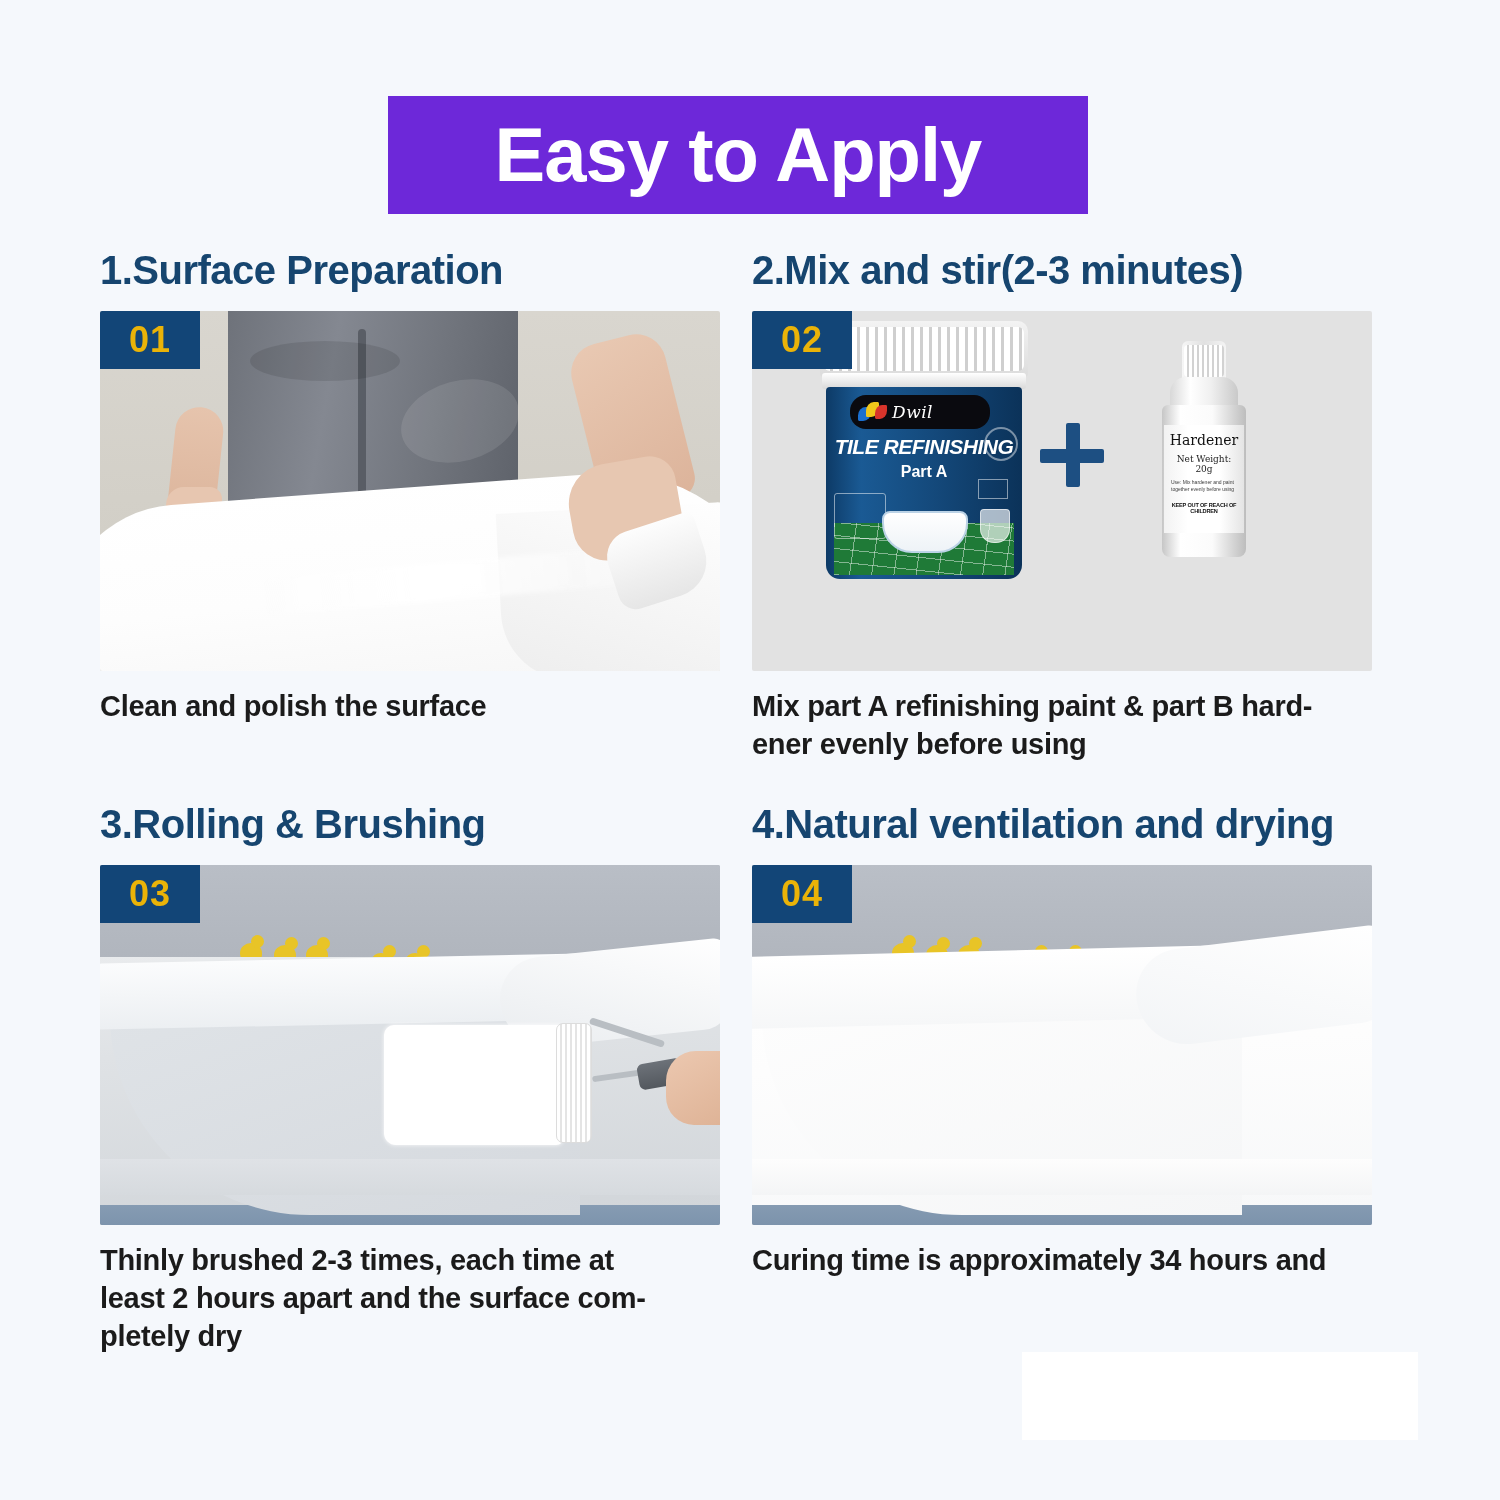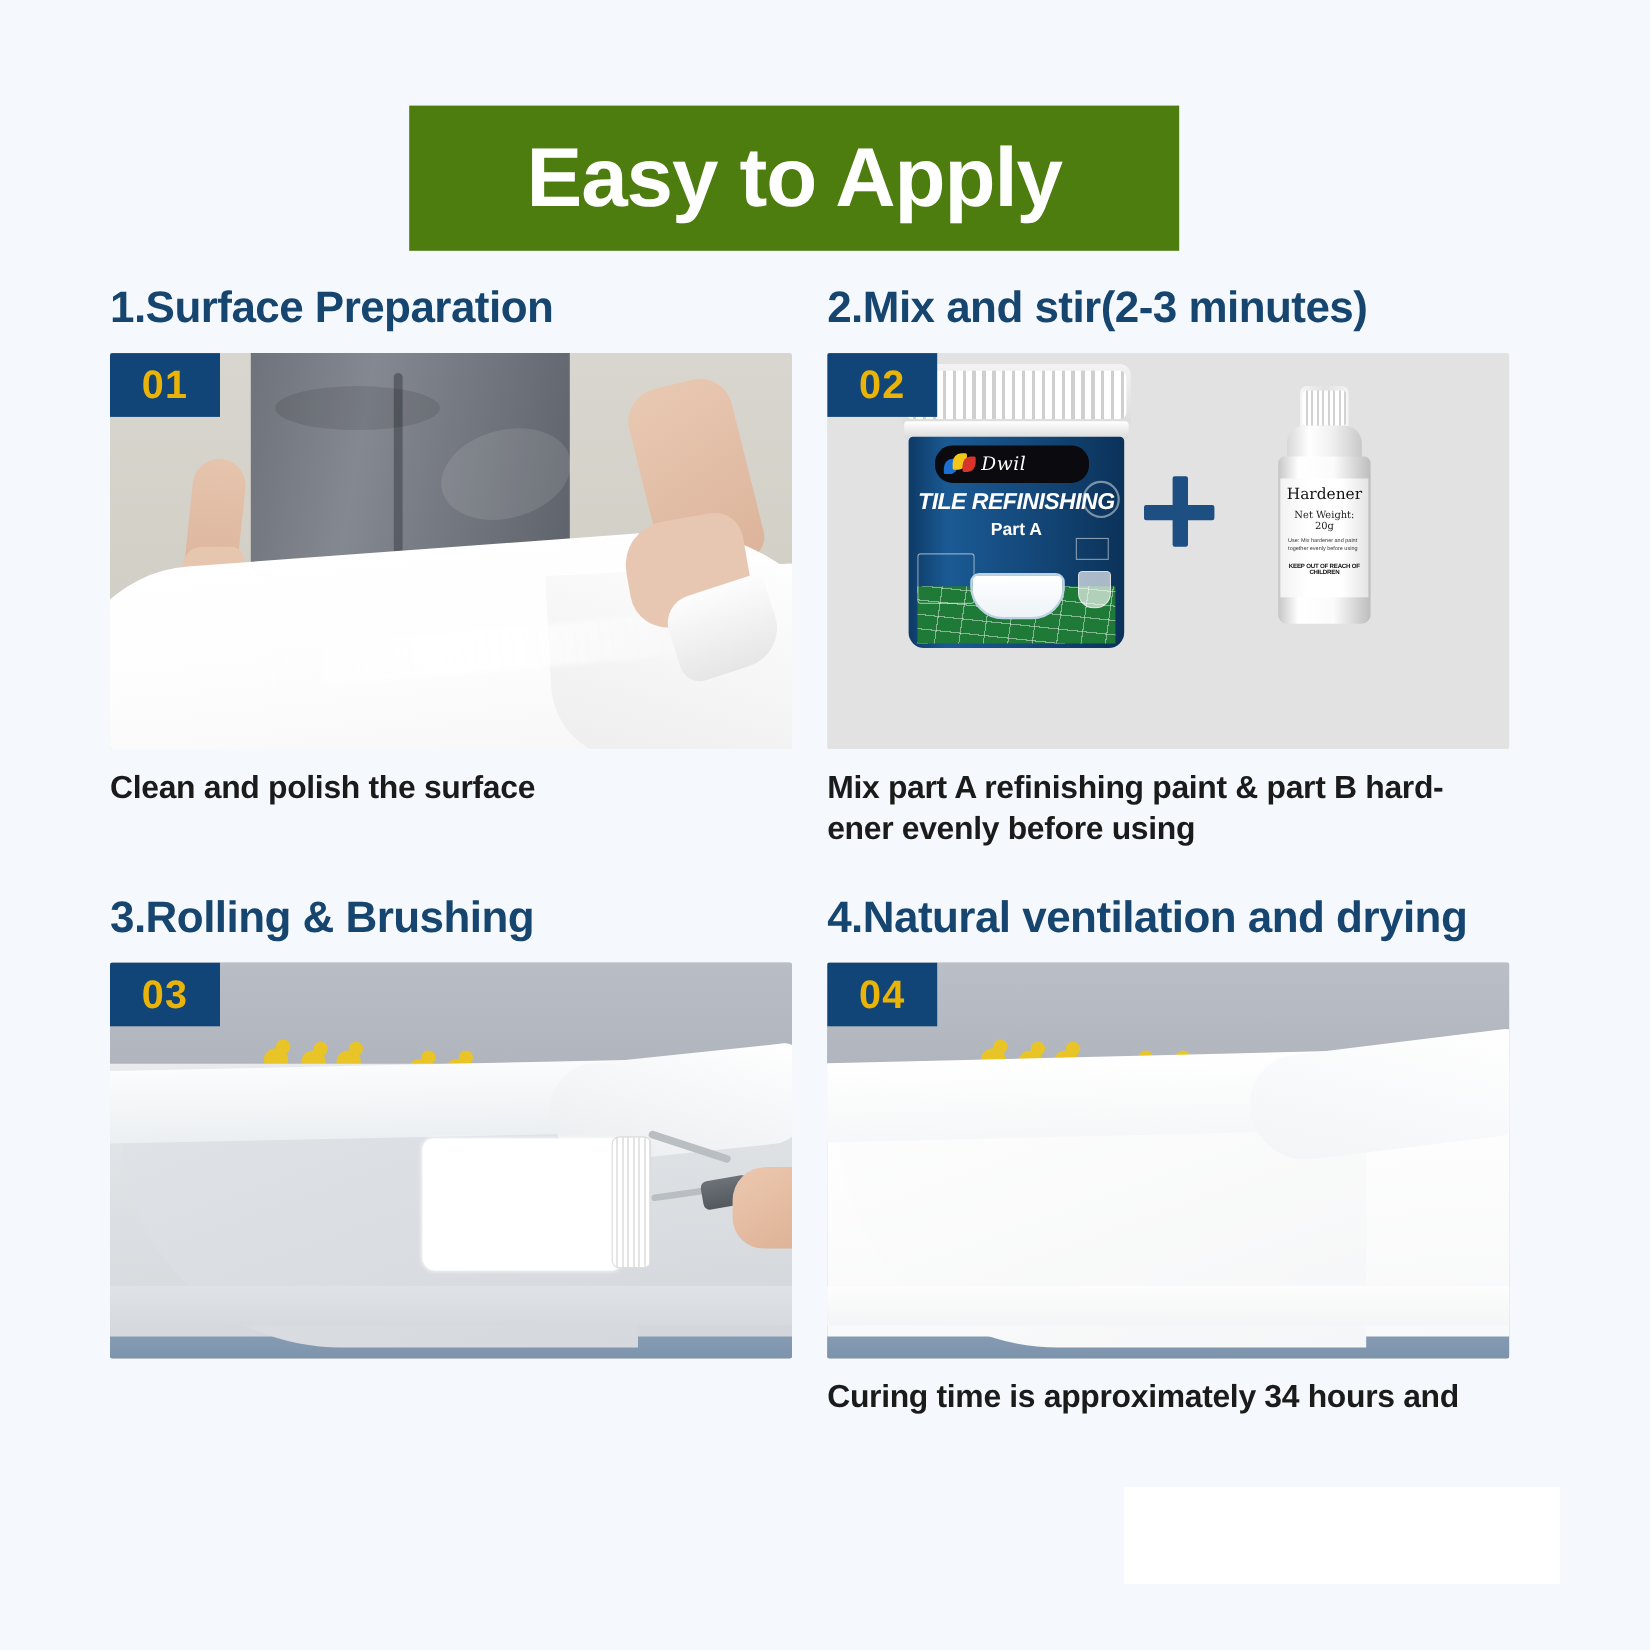--- a/index.html
+++ b/index.html
@@ -15,43 +15,43 @@
   .page {
     position: relative;
     width: 1500px;
     height: 1500px;
     background: #f5f8fc;
   }
 
   
   .title-banner {
     position: absolute;
-    left: 372px;
+    left: 388px;
     top: 96px;
     width: 700px;
-    height: 132px;
-    background: #4d7c0f;
+    height: 118px;
+    background: #6d28d9;
     display: flex;
     align-items: center;
     justify-content: center;
   }
   .title-text {
     color: #ffffff;
     font-size: 76px;
     font-weight: bold;
     letter-spacing: -1px;
     line-height: 1;
     font-family: "Liberation Sans", sans-serif;
   }
 
   
   .steps {
     position: absolute;
     left: 0;
-    top: 258px;
+    top: 248px;
     width: 1212px;
   }
   .row { display: flex; }
   .step {
     width: 655px;
   }
   .step.col-left  { margin-left: 100px; }
   .step.col-right { margin-left: 32px; }
 
   .step-heading {
@@ -531,20 +531,25 @@
           <div class="p3-rim-curve"></div>
           <div class="p3-paint"></div>
           <div class="p3-roller"></div>
           <div class="p3-roller-arm"></div>
           <div class="p3-roller-arm2"></div>
           <div class="p3-handle"></div>
           <div class="p3-hand"></div>
           <div class="badge">03</div>
         </div>
 
+        <div class="caption">
+          <span class="l">Thinly brushed 2-3 times, each time at</span>
+          <span class="l">least 2 hours apart and the surface com-</span>
+          <span class="l">pletely dry</span>
+        </div>
       </div>
 
       <div class="step col-right">
         <div class="step-heading">4.Natural ventilation and drying</div>
 
         <div class="photo p4">
           <div class="p4-wall"></div>
           <div class="duck d1"></div>
           <div class="duck d2"></div>
           <div class="duck d3"></div>

